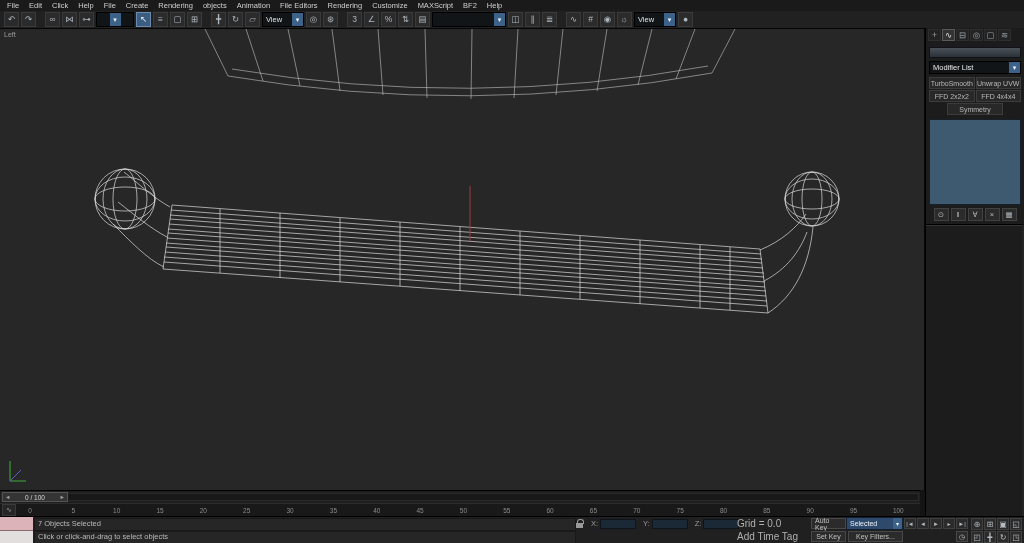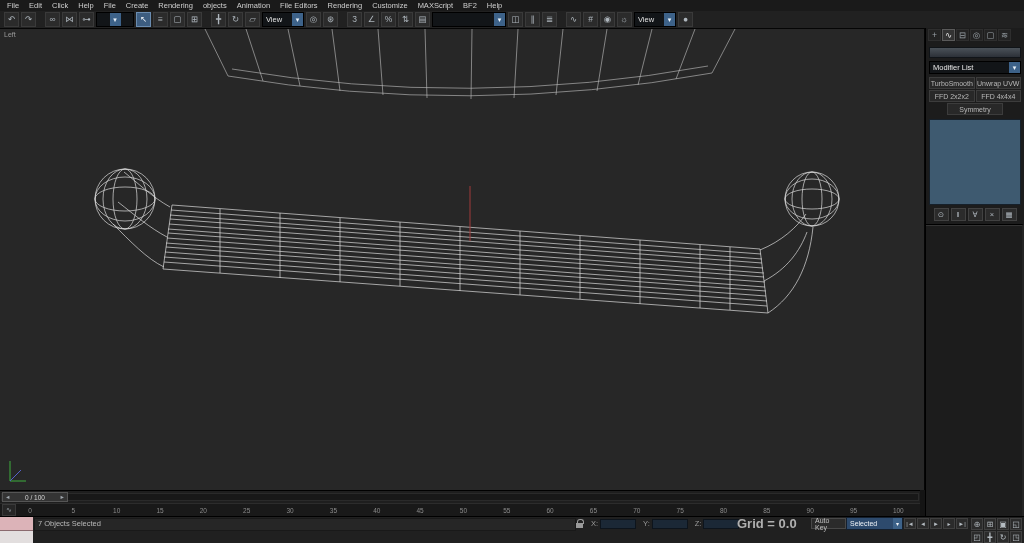--- a/index.html
+++ b/index.html
@@ -74,21 +74,21 @@
   .mini-listener{position:absolute;left:0;top:0;width:33px;height:27px;z-index:3;}
   .ml-pink{height:13px;background:#dcb3b8;border-bottom:1px solid #8a6a6e;}
   .ml-white{height:13px;background:#e2dede;}
   .status-row{position:relative;height:13px;display:flex;align-items:center;}
   .strip{position:absolute;left:34px;width:540px;top:1px;height:11px;background:#262626;
          border:1px solid #191919;}
   .sel-status,.prompt{position:absolute;left:38px;font-size:7.5px;color:#b8b8b8;white-space:nowrap;z-index:2;}
   .coord-cluster{position:absolute;left:576px;display:flex;align-items:center;z-index:2;}
   .coord-label{font-size:7.5px;color:#9a9a9a;margin:0 2px 0 7px;}
   .sb-field{width:34px;height:8px;background:#1b2836;border:1px solid #0d141c;}
-  .grid-status,.time-tag{position:absolute;left:737px;font-size:13px;color:#b0b0b0;white-space:nowrap;z-index:2;font-weight:bold;}
+  .grid-status,.time-tag{position:absolute;left:737px;font-size:10px;color:#b0b0b0;white-space:nowrap;z-index:2;}
   .sb-btn{position:absolute;height:11px;background:#2b2b2b;border:1px solid #484848;color:#c0c0c0;
           font-size:7px;display:flex;align-items:center;justify-content:center;padding:0 3px;
           box-sizing:border-box;z-index:2;}
   .autokey{right:178px;width:35px;}
   .setkey{right:178px;width:35px;}
   .keyfilters{right:121px;width:55px;}
   .sel-dd{position:absolute;right:121px;width:55px;height:11px;background:#2d4a6d;
           border:1px solid #15202e;color:#eef2f7;font-size:7px;display:flex;align-items:center;z-index:2;}
   .sel-dd-v{flex:1;padding-left:3px;}
   .sel-dd-a{width:9px;height:100%;background:#3d6289;font-size:6px;display:flex;align-items:center;
@@ -312,20 +312,28 @@
       </div>
       <div class="transport">
           <span class="tr-btn">|◄</span>
           <span class="tr-btn">◄</span>
           <span class="tr-btn">►</span>
           <span class="tr-btn">▸</span>
           <span class="tr-btn">►|</span>
         </div>
     </div>
 
+    <div class="status-row">
+      <div class="strip"></div>
+      <span class="prompt">Click or click-and-drag to select objects</span>
+      <span class="time-tag">Add Time Tag</span>
+      <div class="sb-btn setkey">Set Key</div>
+      <div class="sb-btn keyfilters">Key Filters...</div>
+      <div class="sb-btn timecfg">◷</div>
+    </div>
 
     <div class="nav-grid">
         <span class="nav-btn">⊕</span>
         <span class="nav-btn">⊞</span>
         <span class="nav-btn">▣</span>
         <span class="nav-btn">◱</span>
         <span class="nav-btn">◰</span>
         <span class="nav-btn">╋</span>
         <span class="nav-btn">↻</span>
         <span class="nav-btn">◳</span>

